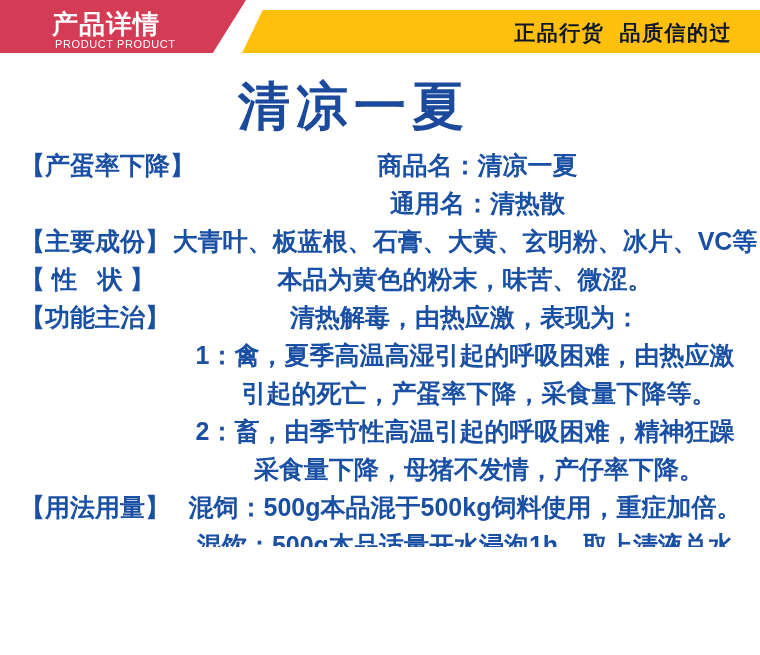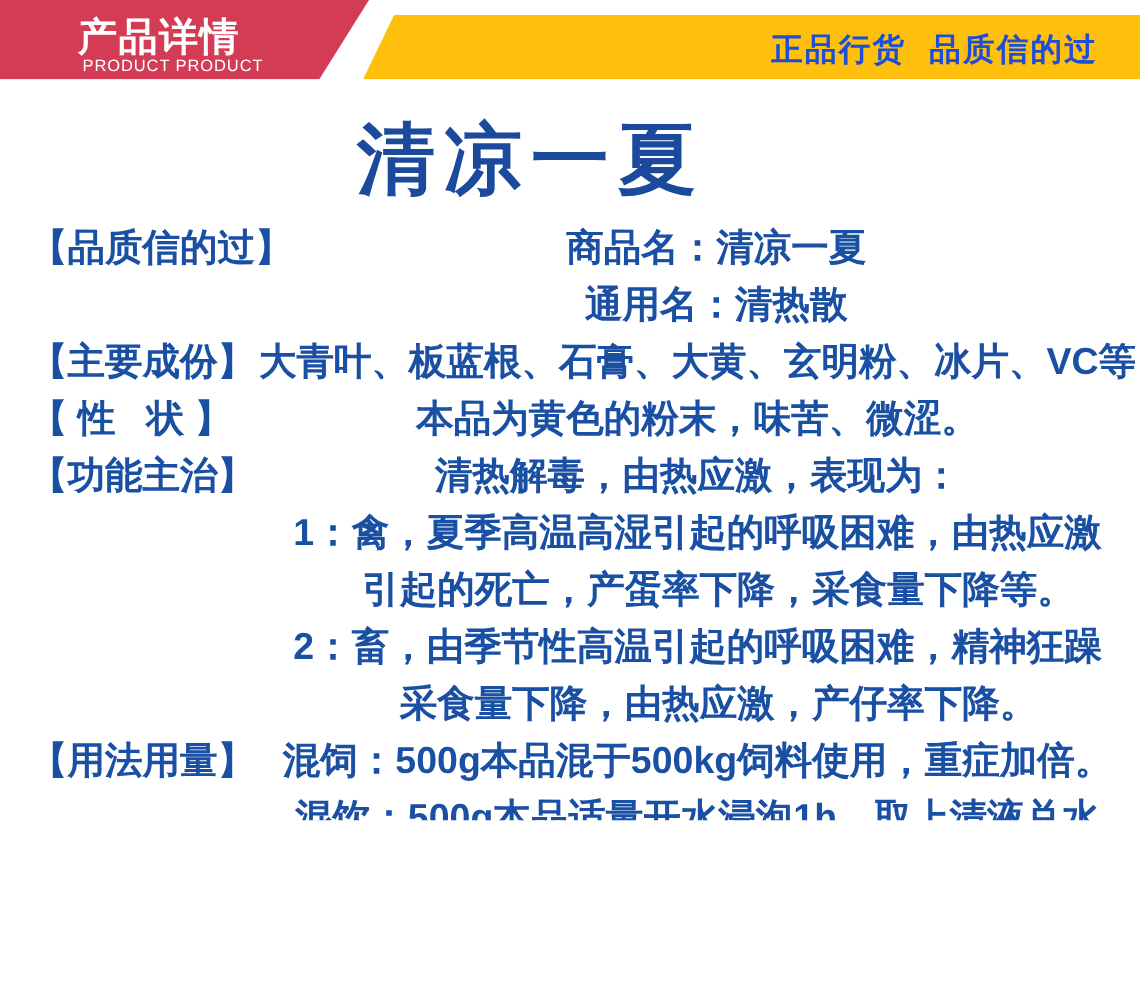--- a/index.html
+++ b/index.html
@@ -18,21 +18,21 @@
   }
   .ribbon-red .en{
     position:absolute;left:55px;top:38px;color:#ffffff;font-size:11px;
     letter-spacing:0.6px;white-space:nowrap;
   }
   .ribbon-yellow{
     position:absolute;top:10px;left:242px;width:518px;height:43px;background:#fec00d;
     clip-path:polygon(4% 0,100% 0,100% 100%,0 100%);
   }
   .ribbon-yellow .slogan{
-    position:absolute;right:28px;top:9px;color:#1d4ed8;font-weight:bold;
+    position:absolute;right:28px;top:9px;color:#0f172a;font-weight:bold;
     font-size:21px;letter-spacing:1.5px;word-spacing:8px;white-space:nowrap;
   }
   
   .main-title{
     position:absolute;top:72px;left:0;width:100%;margin:0;text-align:center;
     font-size:52px;font-weight:bold;color:#1b4a9c;letter-spacing:6px;
     transform:translateX(-26px);
   }
   
   .body-text{
@@ -63,21 +63,21 @@
   </div>
   <div class="ribbon-yellow">
     <div class="slogan">正品行货 品质信的过</div>
   </div>
 
   <h1 class="main-title">清凉一夏</h1>
 
   <div class="body-text">
 
     <div class="row">
-      <div class="label">【品质信的过】</div>
+      <div class="label">【产蛋率下降】</div>
       <div class="content">
         <div class="line">商品名：清凉一夏</div>
         <div class="line">通用名：清热散</div>
       </div>
     </div>
 
     <div class="row">
       <div class="label">【主要成份】</div>
       <div class="content">
         <div class="line">大青叶、板蓝根、石膏、大黄、玄明粉、冰片、VC等</div>
@@ -91,21 +91,21 @@
       </div>
     </div>
 
     <div class="row">
       <div class="label">【功能主治】</div>
       <div class="content">
         <div class="line">清热解毒，由热应激，表现为：</div>
         <div class="line">1：禽，夏季高温高湿引起的呼吸困难，由热应激</div>
         <div class="line hang">引起的死亡，产蛋率下降，采食量下降等。</div>
         <div class="line">2：畜，由季节性高温引起的呼吸困难，精神狂躁</div>
-        <div class="line hang">采食量下降，由热应激，产仔率下降。</div>
+        <div class="line hang">采食量下降，母猪不发情，产仔率下降。</div>
       </div>
     </div>
 
 
     <div class="row">
       <div class="label">【用法用量】</div>
       <div class="content">
         <div class="line">混饲：500g本品混于500kg饲料使用，重症加倍。</div>
         <div class="line">混饮：500g本品适量开水浸泡1h，取上清液兑水</div>
         <div class="line">1000Kg，搅匀使用</div>

